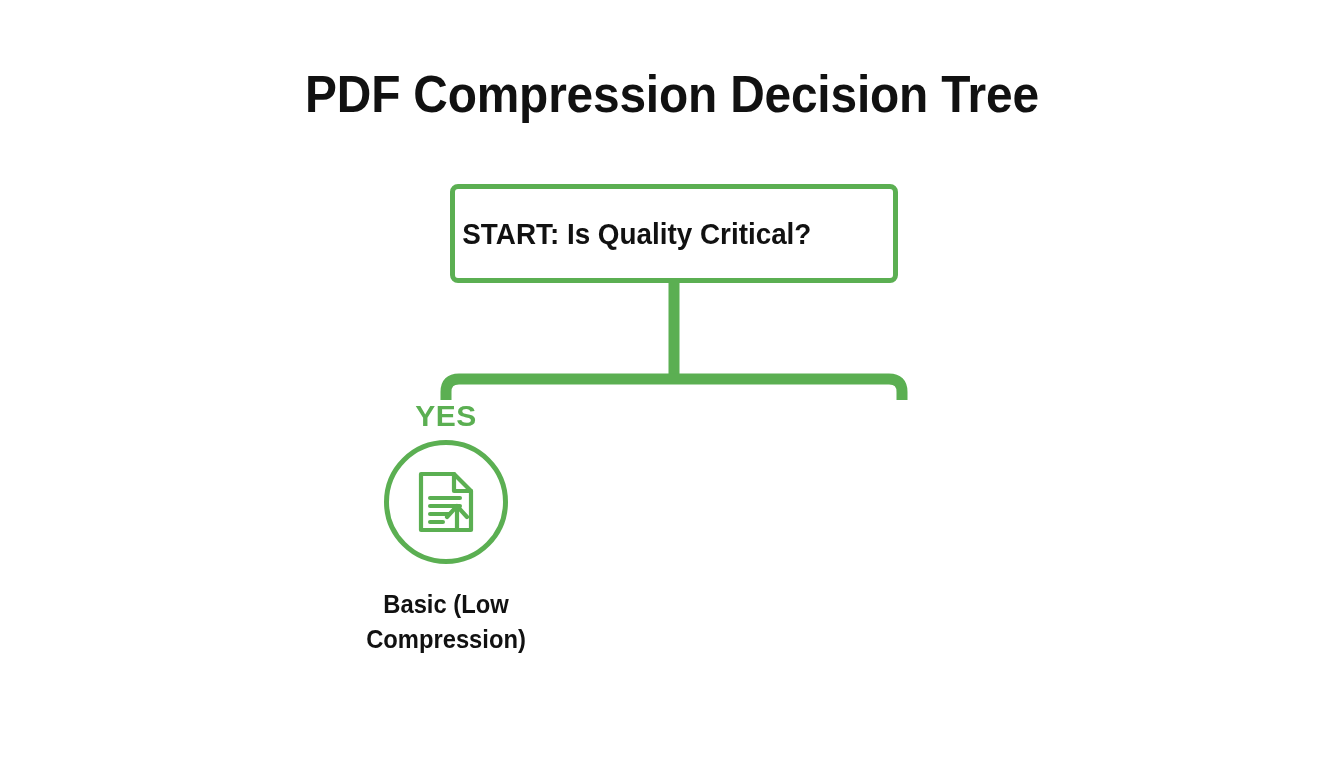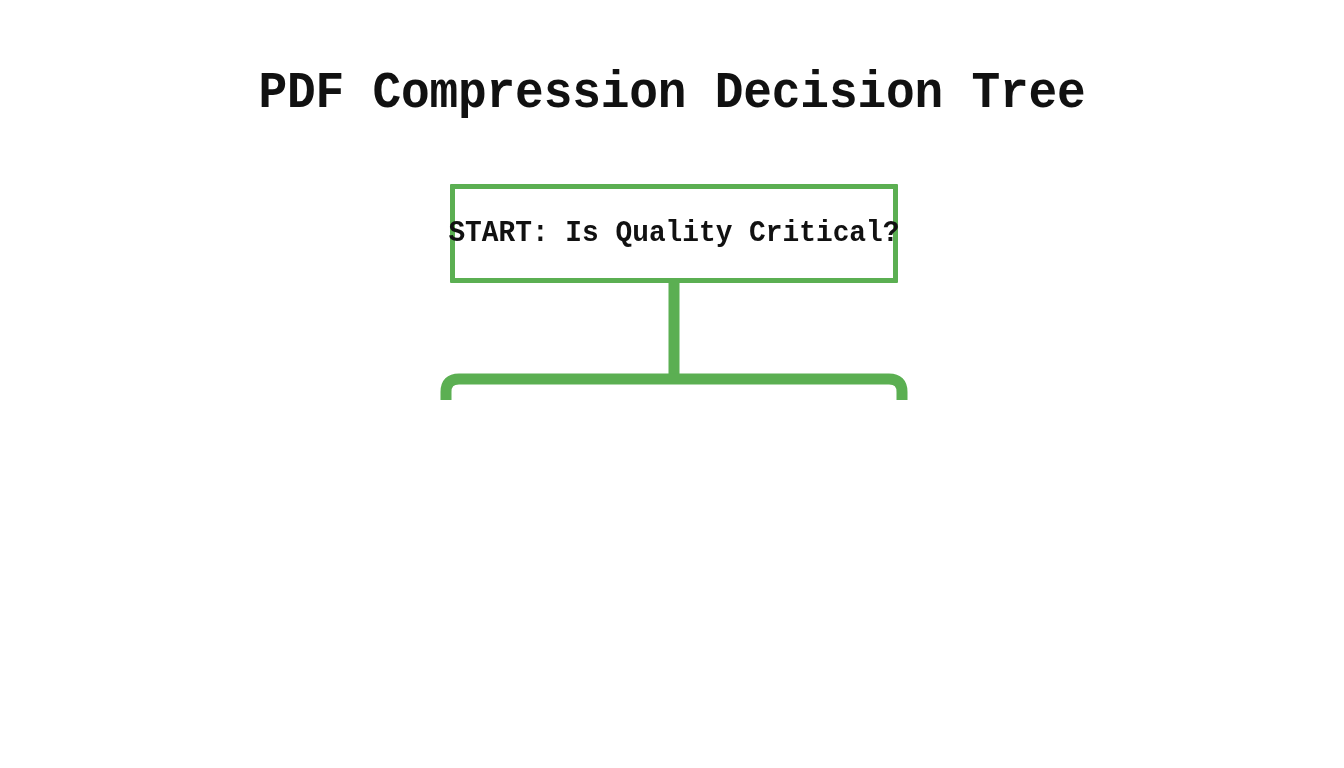--- a/index.html
+++ b/index.html
@@ -11,21 +11,20 @@
   body {
     font-family: "Liberation Sans", "DejaVu Sans", sans-serif;
     -webkit-font-smoothing: antialiased;
   }
   #canvas {
     position: relative;
     width: 1344px;
     height: 768px;
     background: #ffffff;
     overflow: hidden;
-    font-family: Liberation Mono, monospace;
   }
 
   
   #diagram-title {
     position: absolute;
     left: 0;
     top: 62px;
     width: 1344px;
     text-align: center;
     font-size: 52px;
@@ -41,24 +40,24 @@
   
   #decision-box {
     position: absolute;
     left: 450px;
     top: 184px;
     width: 448px;
     height: 99px;
     box-sizing: border-box;
     background: #ffffff;
     border: 5px solid var(--accent, #5BAF52);
-    border-radius: 1px;
+    border-radius: 8px;
     display: flex;
     align-items: center;
-    justify-content: center;
+    justify-content: flex-start;
   }
   #decision-box-label {
     font-size: 29px;
     font-weight: 700;
     color: #111111;
     line-height: 34px;
     white-space: nowrap;
     transform: scaleX(0.96);
   }
 
@@ -130,19 +129,44 @@
 
   <svg id="connector-svg" viewBox="0 0 1344 768" xmlns="http://www.w3.org/2000/svg">
     <g fill="none" stroke="#5BAF52" stroke-width="11" stroke-linecap="butt" stroke-linejoin="round">
 
       <path d="M674,283 L674,379"></path>
 
       <path d="M446,400 L446,392 Q446,379 459,379 L889,379 Q902,379 902,392 L902,400"></path>
     </g>
   </svg>
 
+  <div class="branch" id="branch-yes">
+    <div class="branch-edge-label">YES</div>
+
+    <div class="branch-circle">
+      <svg class="branch-icon" viewBox="0 0 62 66" xmlns="http://www.w3.org/2000/svg">
+
+        <path d="M6,5 L39,5 L56,22 L56,61 L6,61 Z" fill="none" stroke="#5BAF52" stroke-width="4.2" stroke-linejoin="round" stroke-linecap="round"></path>
+        <path d="M39,5 L39,22 L56,22" fill="none" stroke="#5BAF52" stroke-width="4.2" stroke-linejoin="round" stroke-linecap="round"></path>
+
+        <g stroke="#5BAF52" stroke-width="4" stroke-linecap="round">
+          <line x1="15" y1="29" x2="45" y2="29"></line>
+          <line x1="15" y1="37" x2="45" y2="37"></line>
+          <line x1="15" y1="45" x2="34" y2="45"></line>
+          <line x1="15" y1="53" x2="28" y2="53"></line>
+        </g>
+
+        <g stroke="#5BAF52" stroke-width="4.2" fill="none" stroke-linecap="round" stroke-linejoin="round">
+          <line x1="42" y1="60" x2="42" y2="38"></line>
+          <path d="M32,48 L42,37 L52,48"></path>
+        </g>
+      </svg>
+    </div>
+
+    <div class="branch-outcome-label">Basic (Low Compression)</div>
+  </div>
 
 
   <div id="decision-box">
     <span id="decision-box-label">START: Is Quality Critical?</span>
   </div>
 
 </div>
 
 </body></html>

